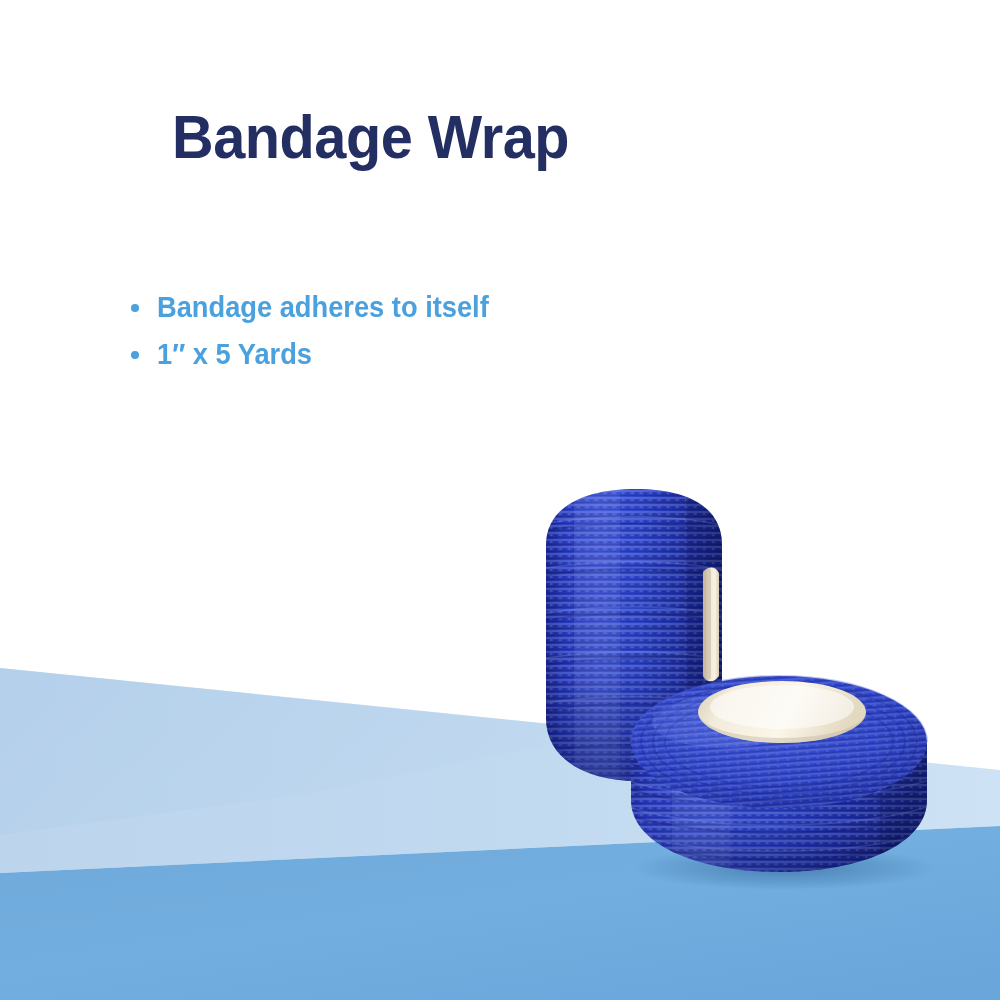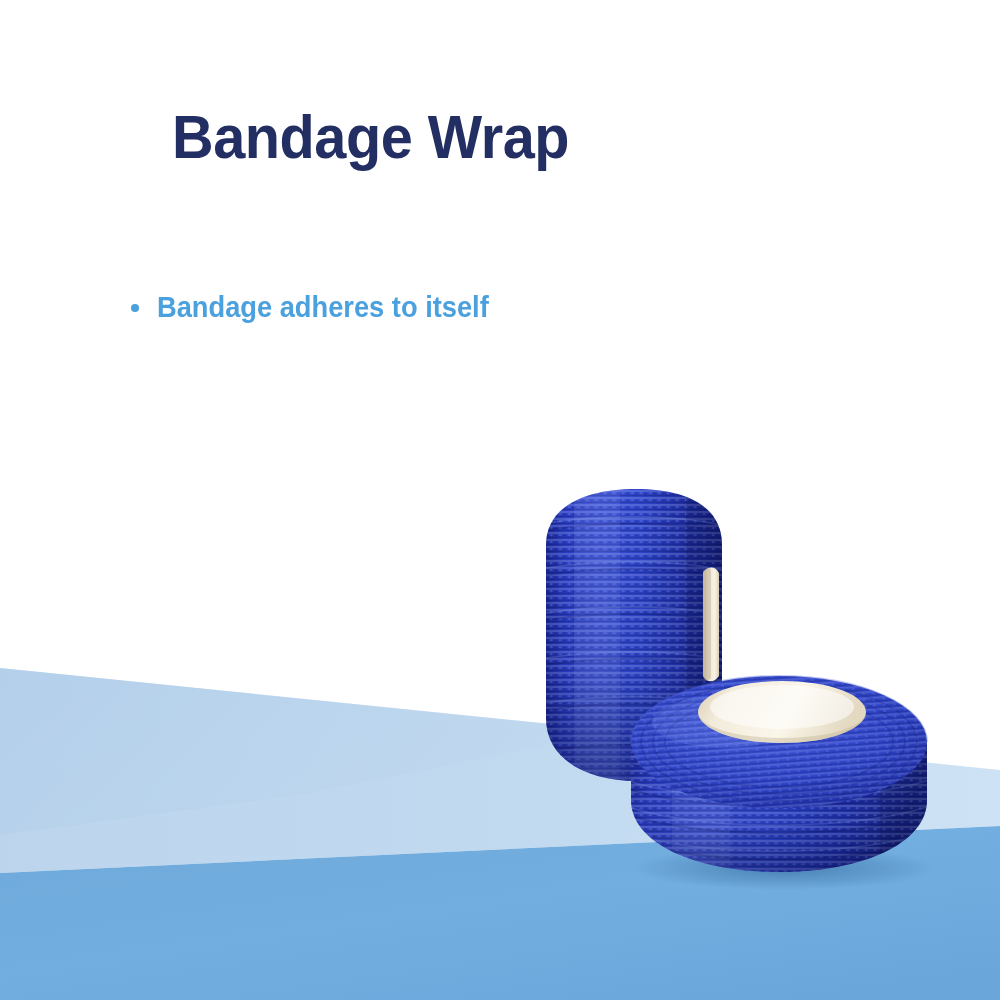--- a/index.html
+++ b/index.html
@@ -309,15 +309,19 @@
     </g>
   </svg>
 
   <h1 id="product-title">Bandage Wrap</h1>
 
   <ul id="feature-list">
     <li class="feature-item">
       <span class="feature-bullet"></span>
       <span class="feature-text">Bandage adheres to itself</span>
     </li>
+    <li class="feature-item">
+      <span class="feature-bullet"></span>
+      <span class="feature-text"> 1″ x 5 Yards</span>
+    </li>
   </ul>
 
 </div>
 
 </body></html>

